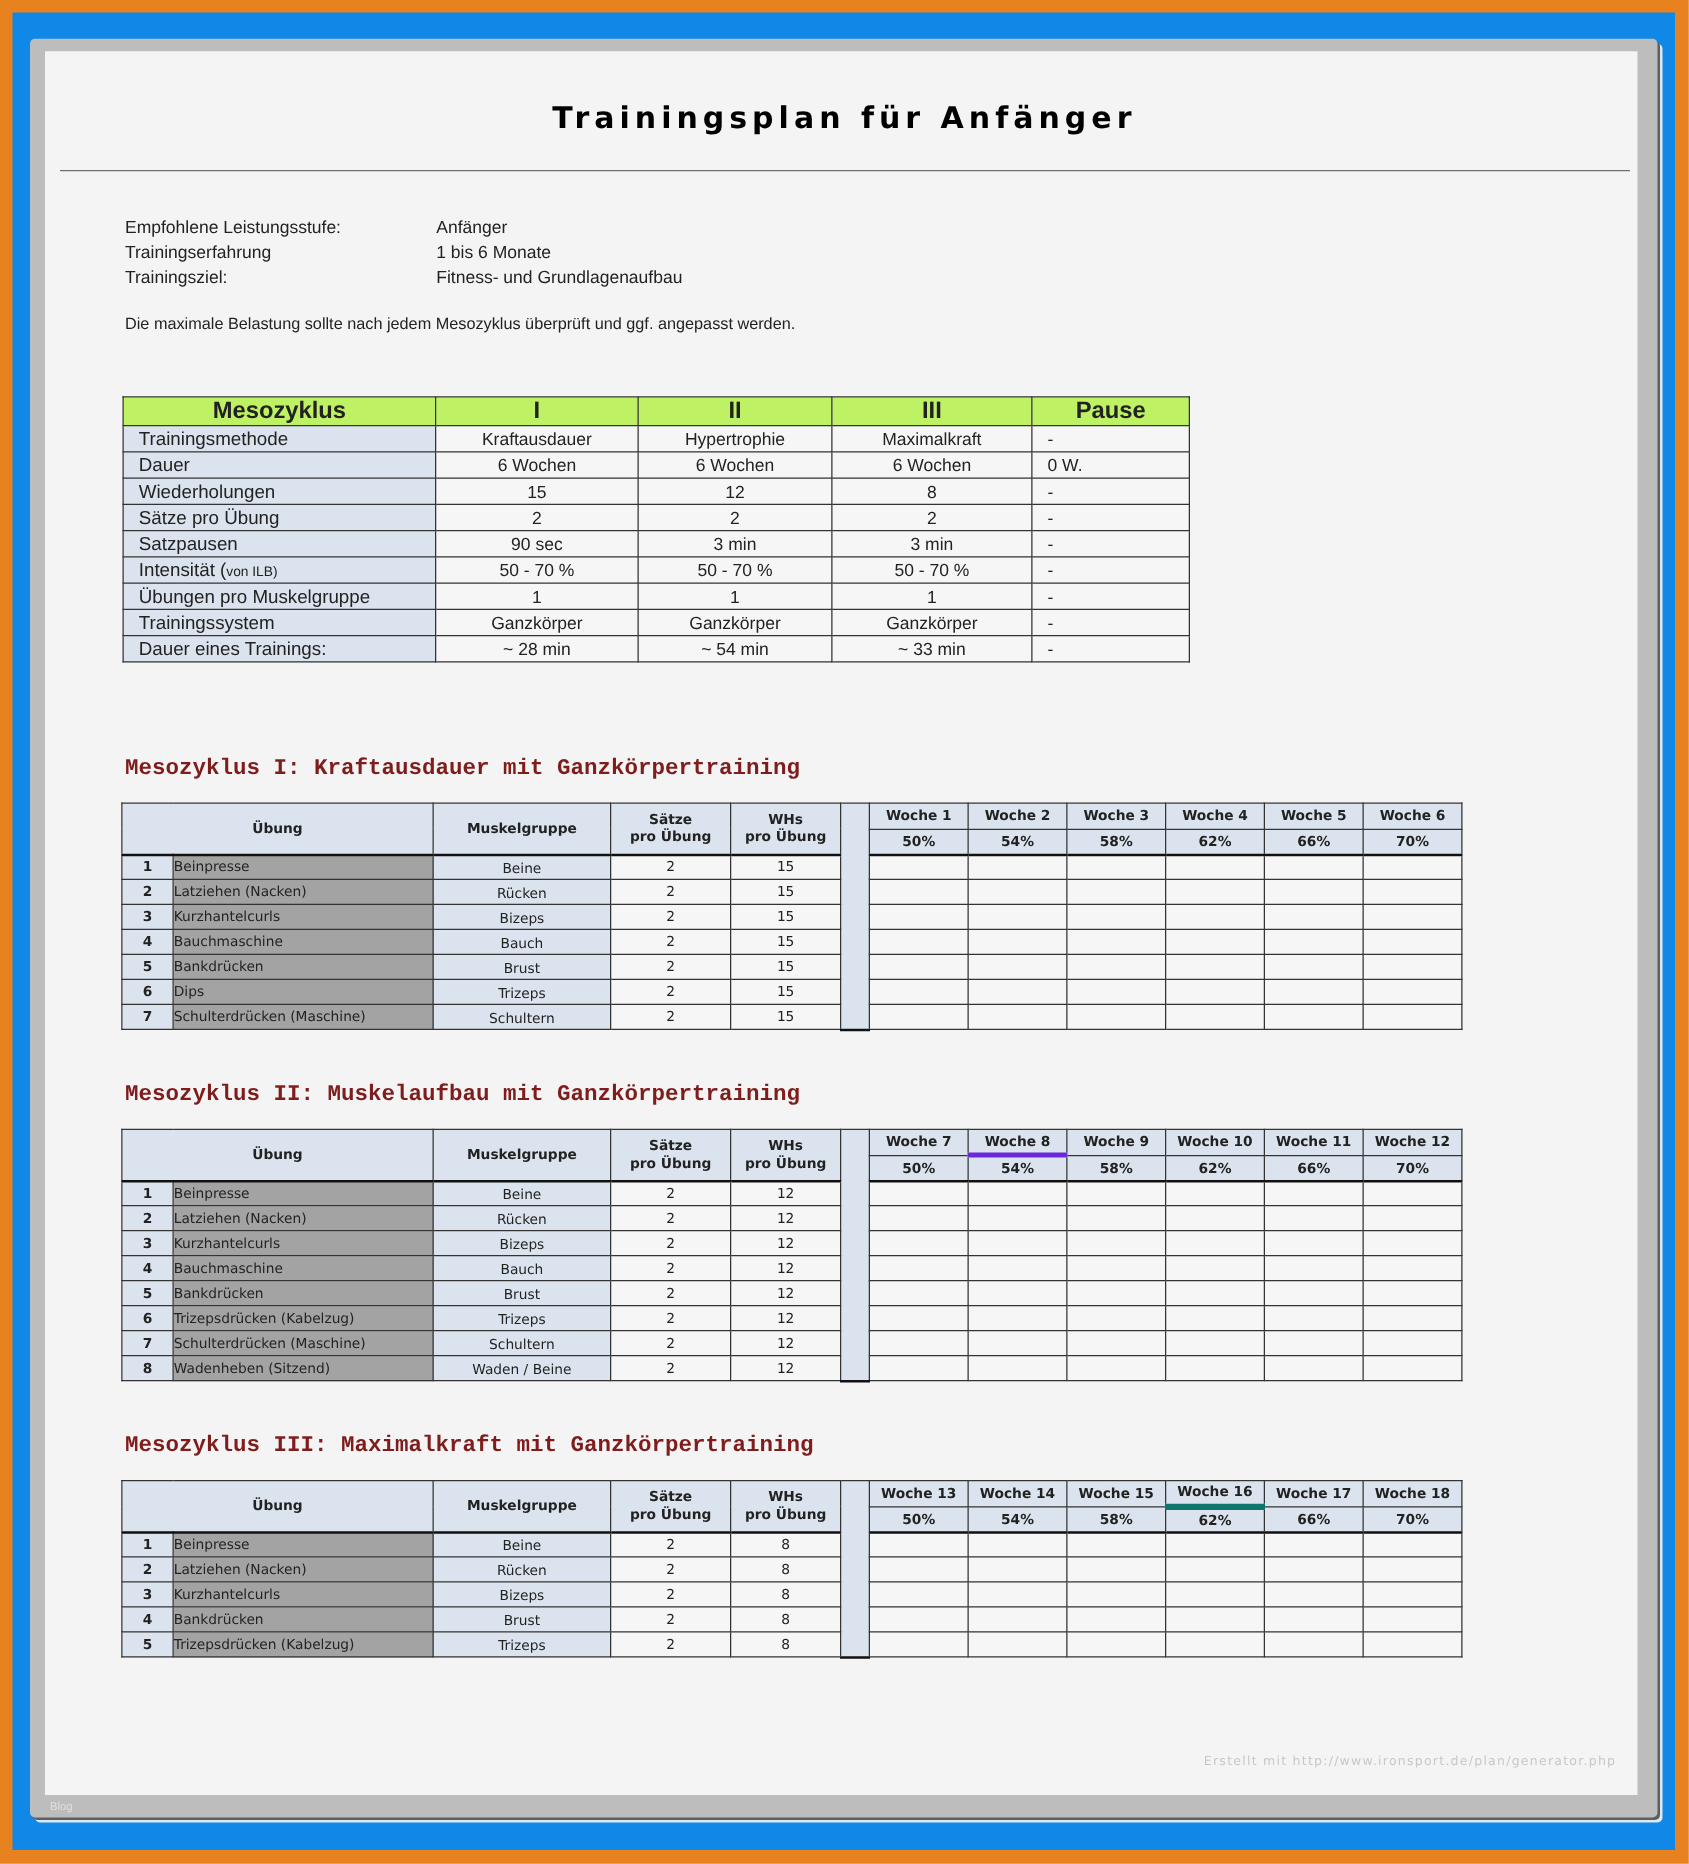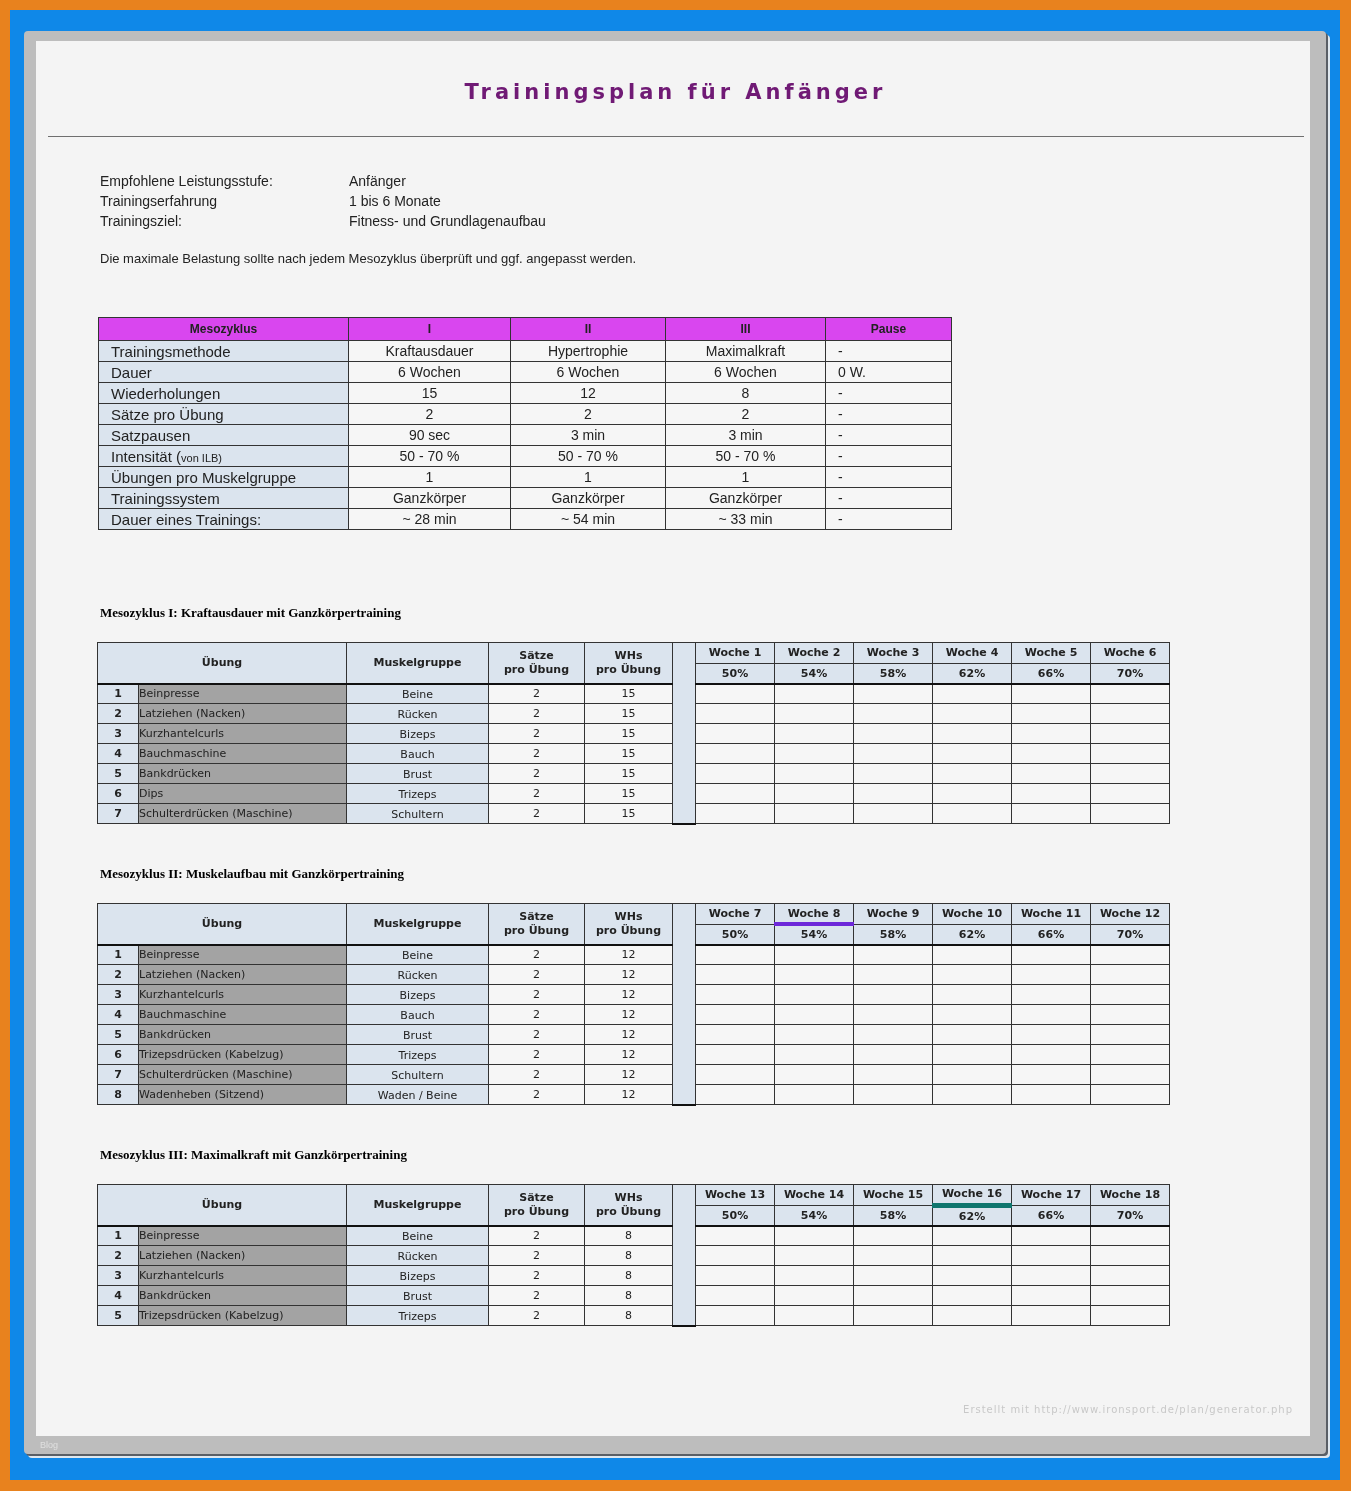--- a/index.html
+++ b/index.html
@@ -24,21 +24,21 @@
     background: #f4f4f4;
   }
   .blog-label {
     position: absolute; left: 40px; top: 1440px; font-size: 9px; color: #e0e0e0;
     font-family: "Liberation Sans", sans-serif;
   }
   .title {
     position: absolute; left: 0; width: 1351px; top: 80px;
     text-align: center;
     font-family: "DejaVu Sans", sans-serif;
-    font-size: 21px; letter-spacing: 4px; color: #701a75;
+    font-size: 24px; letter-spacing: 4px; color: #000000;
   }
   .title-rule {
     position: absolute; left: 48px; top: 136px; width: 1256px; height: 1px;
     background: #6f6f6f;
   }
   .info {
     position: absolute; left: 100px; top: 171px;
     font-family: "Liberation Sans", sans-serif; font-size: 14px; color: #222;
   }
   .info-row { display: flex; height: 20px; line-height: 20px; }
@@ -50,29 +50,29 @@
 
   
   table { border-collapse: collapse; }
   .summary {
     position: absolute; left: 98px; top: 317px;
     font-family: "Liberation Sans", sans-serif;
   }
   .summary td, .summary th {
     border: 1px solid #333; height: 21px; padding: 0; font-size: 14px; color: #222;
   }
-  .summary th { background: #d946ef; font-weight: bold; font-size: 12px; height: 23px; }
+  .summary th { background: #bef264; font-weight: bold; font-size: 19px; height: 23px; }
   .summary td.lbl { background: #dbe4ee; text-align: left; padding-left: 12px; font-size: 15px; }
   .summary td.val { background: #f6f6f6; text-align: center; }
   .summary td.pause { background: #f6f6f6; text-align: left; padding-left: 12px; }
   .small { font-size: 11px; }
 
   .section-title {
     position: absolute; left: 100px;
-    font-family: Liberation Serif, serif; font-weight: bold; font-size: 13px; color: #000000;
+    font-family: Liberation Mono, monospace; font-weight: bold; font-size: 18px; color: #7f1d1d;
   }
 
   
   .plan {
     position: absolute; left: 97px;
     font-family: "DejaVu Sans", sans-serif; font-size: 11px; color: #222;
   }
   .plan td { border: 1px solid #333; height: 20px; padding: 0; }
   .plan .hdr { background: #dbe4ee; font-weight: bold; text-align: center; line-height: 14px; }
   .plan .hdr-row td { height: 41px; border-bottom: 2px solid #111; }

